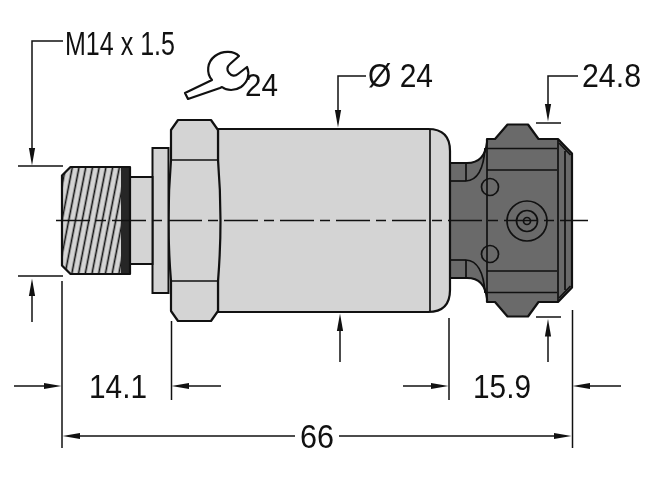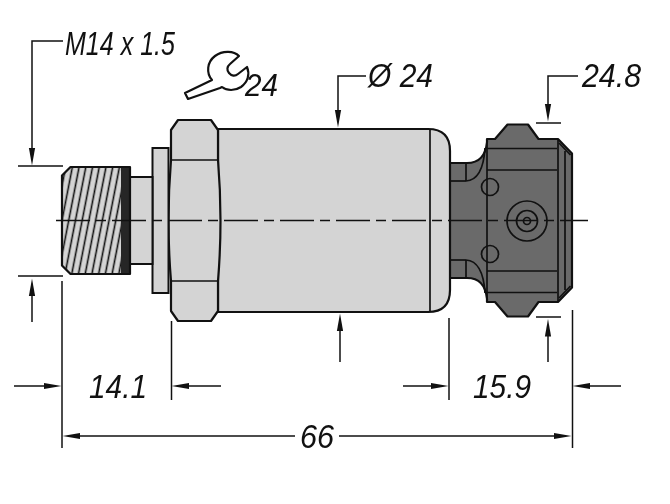--- a/index.html
+++ b/index.html
@@ -1,17 +1,17 @@
 <!DOCTYPE html>
 <html><head>
 <meta charset="utf-8">
 <style>
   html,body{margin:0;padding:0;background:#fff;}
   .stage{position:relative;width:670px;height:504px;background:#fff;overflow:hidden;
-         font-family:"Liberation Sans",sans-serif;font-style:italic;}
+         font-family:"Liberation Sans",sans-serif;}
   svg{position:absolute;left:0;top:0;}
   text{font-family:"Liberation Sans",sans-serif;fill:#111;}
   .dim-label{font-size:34px;}
   .wrench-label{font-size:31px;}
   .partline{stroke:#111;stroke-width:2.2;fill:none;}
   .innerline{stroke:#111;stroke-width:1.7;fill:none;}
   .dimline{stroke:#111;stroke-width:1.5;fill:none;}
   .arrow{fill:#111;stroke:none;}
 </style>
 </head>

